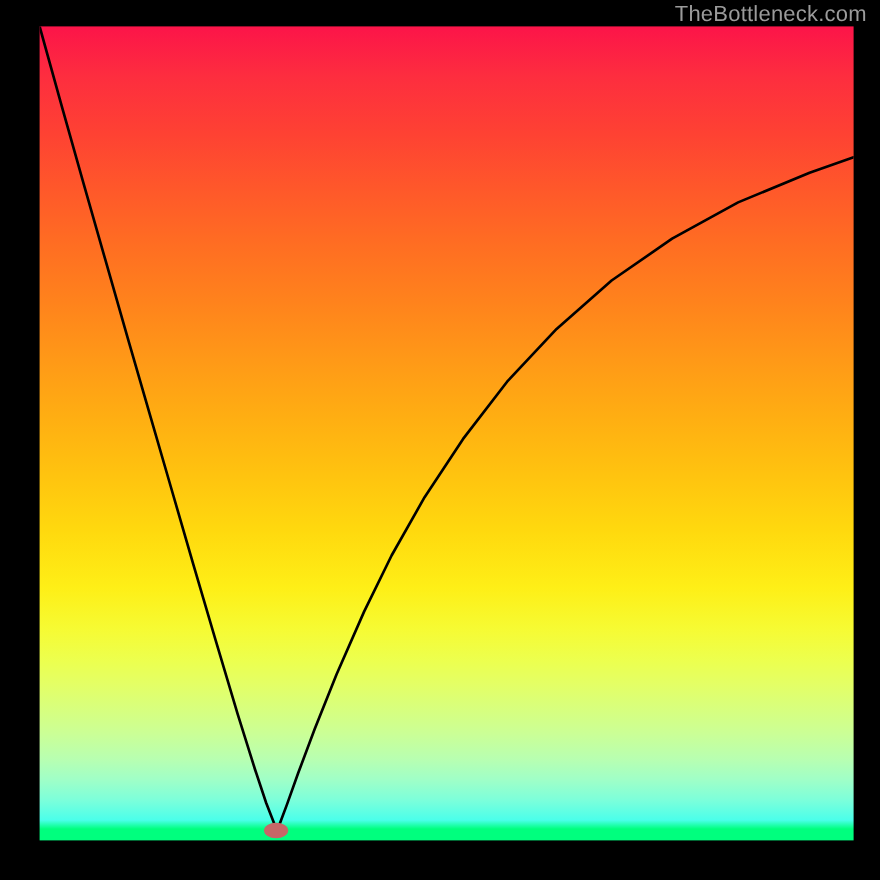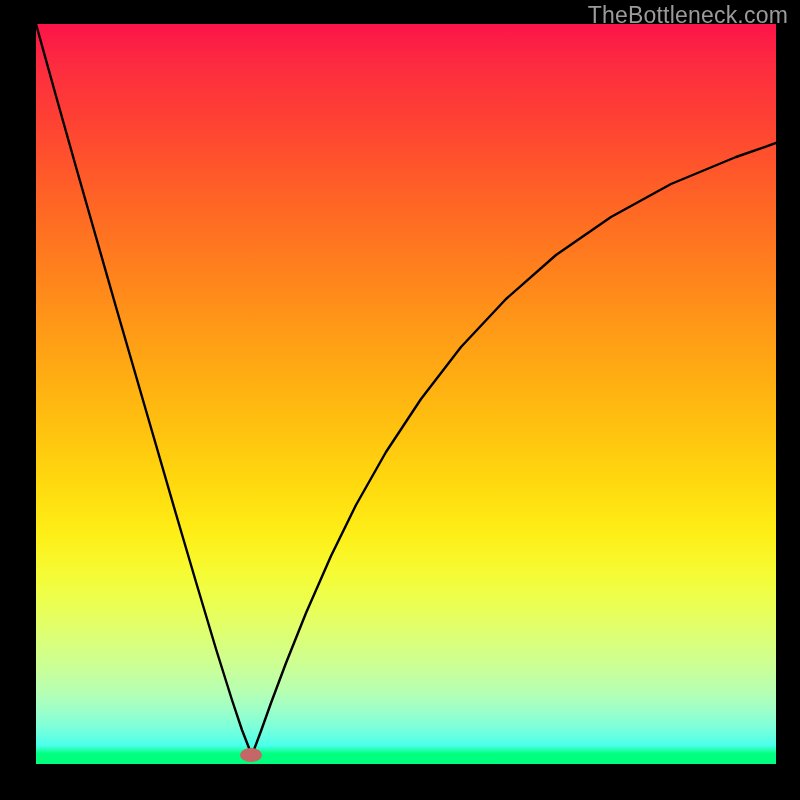--- a/index.html
+++ b/index.html
@@ -56,21 +56,21 @@
     left: 0;
     top: 0;
     width: 740px;
     height: 740px;
   }
   .watermark {
     position: absolute;
     top: 2px;
     right: 12px;
     color: #9b9b9b;
-    font-size: 23px;
+    font-size: 20px;
     font-weight: 500;
     letter-spacing: 0.2px;
     user-select: none;
   }
 </style>
 </head>
 <body>
 
 <div class="frame">
 

